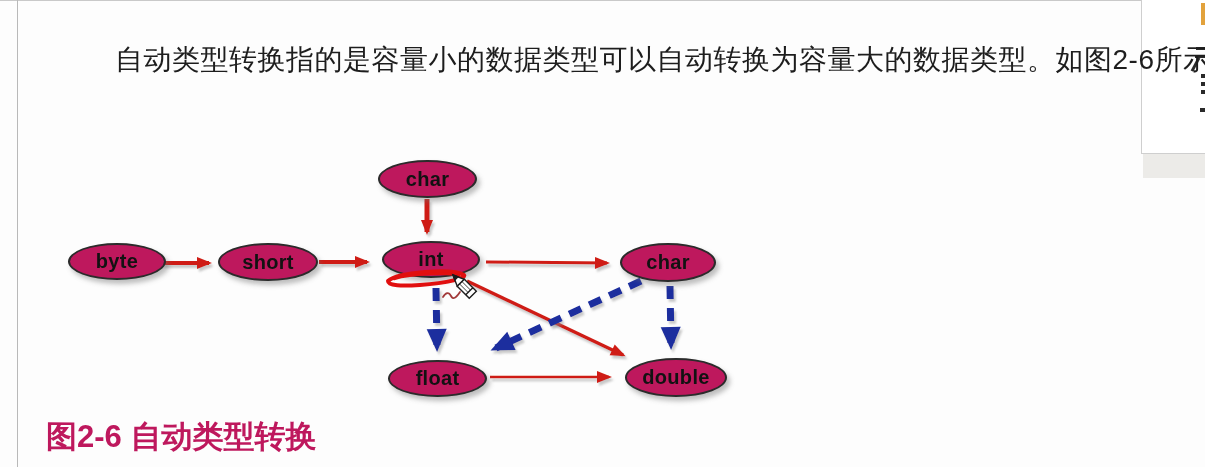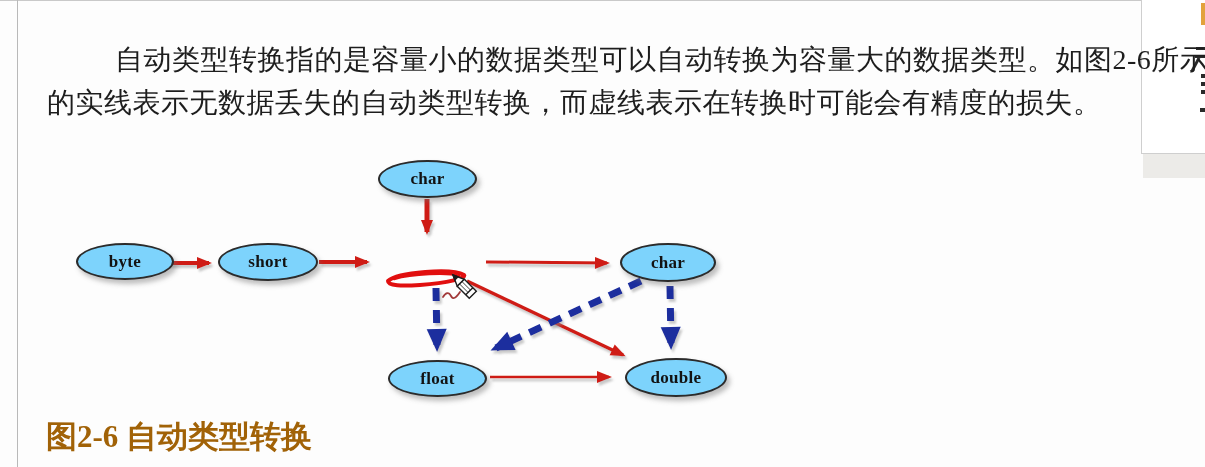--- a/index.html
+++ b/index.html
@@ -1,49 +1,48 @@
 <!DOCTYPE html>
 <html><head>
 <meta charset="utf-8">
 <style>
   html,body{margin:0;padding:0;background:#fdfdfd;width:1205px;height:467px;overflow:hidden;}
-  .page{position:relative;width:1023px;height:467px;background:#fdfdfd;font-family:Liberation Serif, serif;}
+  .page{position:relative;width:1023px;height:467px;background:#fdfdfd;font-family:Liberation Sans, sans-serif;}
   .top-border{position:absolute;left:0;top:0;width:1205px;height:1px;background:#c9c9c9;}
   .left-vline{position:absolute;left:17px;top:0;width:1px;height:467px;background:#b9b9b9;}
   .para-line{position:absolute;font-size:28px;line-height:32px;color:#1d1d1d;white-space:nowrap;z-index:5;letter-spacing:0.5px;}
   .line1{left:115px;top:44px;}
   .line2{left:47px;top:87px;}
   .right-panel{position:absolute;left:1141px;top:0;width:64px;height:153px;background:#ffffff;border-left:1px solid #cfcfcf;border-bottom:1px solid #cfcfcf;z-index:2;}
   .panel-shadow{position:absolute;left:1143px;top:154px;width:62px;height:24px;background:#ecebe8;z-index:1;}
   .frag{position:absolute;background:#2a2a2a;z-index:3;}
   .frag-orange{position:absolute;left:1201px;top:3px;width:4px;height:22px;background:#e2a23c;z-index:3;}
   .frag-diag{position:absolute;left:1194px;top:57px;width:3px;height:15px;background:#2a2a2a;transform:rotate(28deg);z-index:3;}
   .figure{position:absolute;left:0;top:150px;width:1205px;height:260px;z-index:4;}
   .svg-layer{position:absolute;left:0;top:0;z-index:1;}
   .svg-annot{position:absolute;left:0;top:0;z-index:6;}
-  .node{position:absolute;background:#7dd3fc;border:2.5px solid #2b2b2b;border-radius:50%;display:flex;align-items:center;justify-content:center;font-weight:bold;font-size:17px;color:#121212;box-shadow:3px 4px 5px rgba(110,110,110,0.45);z-index:4;letter-spacing:0.3px;}
-  .n-byte{left:76px;top:93px;width:94px;height:33px;justify-content:center;}
+  .node{position:absolute;background:#be185d;border:2.5px solid #2b2b2b;border-radius:50%;display:flex;align-items:center;justify-content:center;font-weight:bold;font-size:20px;color:#121212;box-shadow:3px 4px 5px rgba(110,110,110,0.45);z-index:4;letter-spacing:0.3px;}
+  .n-byte{left:68px;top:93px;width:94px;height:33px;justify-content:center;}
   .n-short{left:218px;top:93px;width:96px;height:34px;justify-content:center;}
   .n-char{left:378px;top:10px;width:95px;height:34px;}
   .n-int{left:382px;top:91px;width:94px;height:33px;}
   .n-long{left:620px;top:93px;width:92px;height:35px;}
   .n-float{left:388px;top:210px;width:95px;height:33px;}
   .n-double{left:625px;top:208px;width:98px;height:35px;}
-  .caption{position:absolute;left:46px;top:416px;font-size:31px;font-weight:bold;color:#a16207;white-space:nowrap;z-index:5;}
+  .caption{position:absolute;left:46px;top:416px;font-size:31px;font-weight:bold;color:#be185d;white-space:nowrap;z-index:5;}
 </style>
 </head>
 <body>
 
 <div class="page">
 
   <div class="top-border"></div>
   <div class="left-vline"></div>
 
   <div class="para-line line1">自动类型转换指的是容量小的数据类型可以自动转换为容量大的数据类型。如图2-6所示</div>
-  <div class="para-line line2">的实线表示无数据丢失的自动类型转换，而虚线表示在转换时可能会有精度的损失。</div>
 
   <div class="panel-shadow"></div>
   <div class="right-panel"></div>
   <div class="frag-orange"></div>
   <div class="frag" style="left:1196px;top:47px;width:9px;height:3px;"></div>
   <div class="frag" style="left:1195px;top:55px;width:10px;height:3px;"></div>
   <div class="frag-diag"></div>
   <div class="frag" style="left:1201px;top:74px;width:4px;height:4px;"></div>
   <div class="frag" style="left:1201px;top:82px;width:4px;height:4px;"></div>
   <div class="frag" style="left:1201px;top:90px;width:4px;height:4px;"></div>
@@ -82,20 +81,23 @@
 
     <div class="node n-byte">
         <span>byte</span>
       </div>
     <div class="node n-short">
         <span>short</span>
       </div>
     <div class="node n-char">
         <span>char</span>
       </div>
+    <div class="node n-int">
+        <span>int</span>
+      </div>
     <div class="node n-long">
         <span>char</span>
       </div>
     <div class="node n-double">
         <span>double</span>
       </div>
     <div class="node n-float">
         <span>float</span>
       </div>
 

